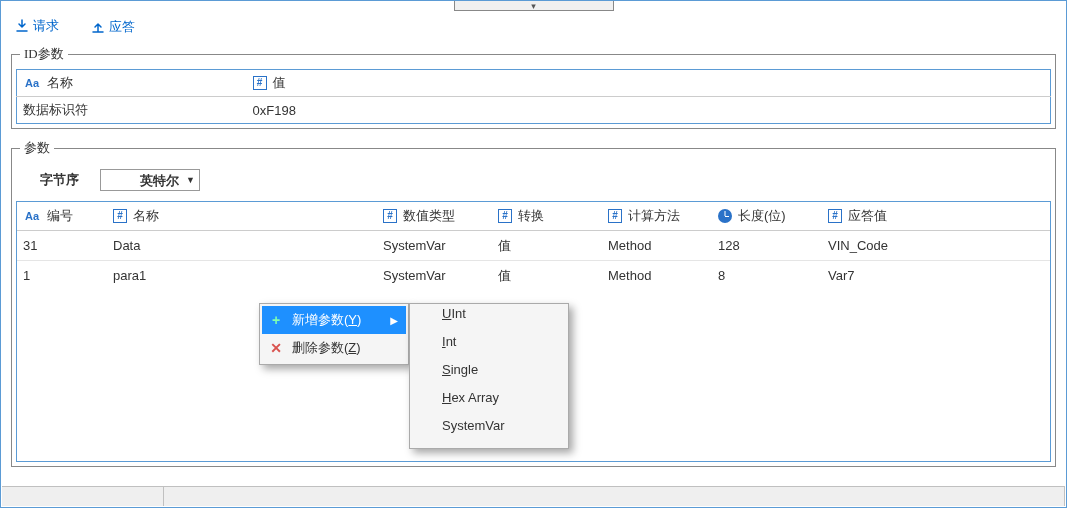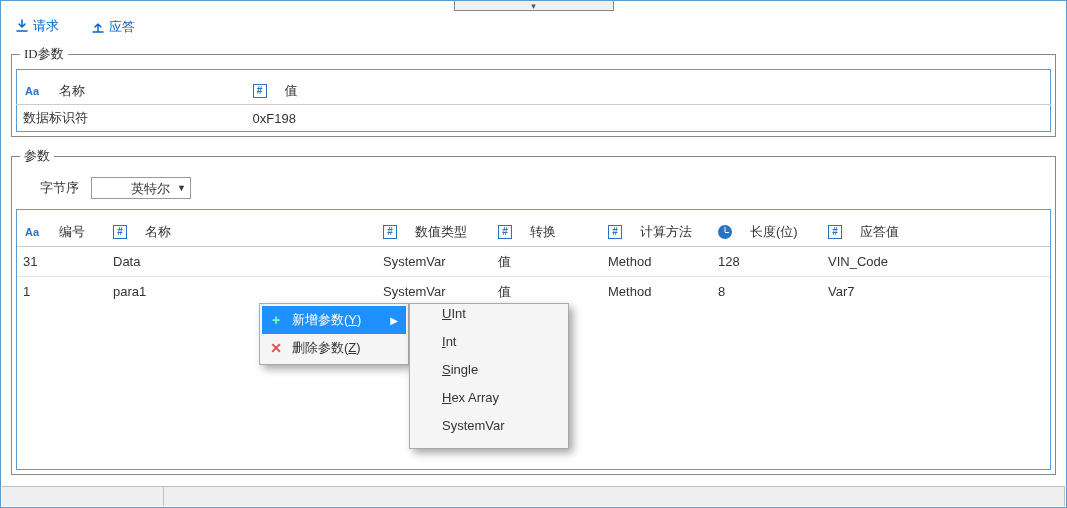--- a/index.html
+++ b/index.html
@@ -19,28 +19,28 @@
 fieldset { border: 1px solid #888; margin: 4px 10px 10px 10px; padding: 6px 4px 4px 4px; position: relative; }
 fieldset > legend { padding: 0 4px; font-size: 13px; color: #333; margin-left: 4px; font-family: Liberation Serif, serif; }
 
 .id-table { width: 100%; border: 1px solid #5b9bd5; border-collapse: collapse; }
 .id-table th, .id-table td { text-align: left; font-weight: normal; padding: 4px 6px; vertical-align: middle; }
 .id-table thead tr { border-bottom: 1px solid #ccc; }
 .id-table th { height: 26px; }
 .col-name { width: 230px; }
 .col-val {}
 
-.header-with-icon { display: flex; align-items: center; gap: 18px; margin-top: 8px; }
+.header-with-icon { display: flex; align-items: center; gap: 6px; }
 .icon-box { width: 14px; height: 14px; display: inline-flex; align-items: center; justify-content: center; font-size: 10px; font-weight: bold; border: 1px solid #2a72c8; color: #2a72c8; background: #fff; line-height: 1; }
 .icon-aa { width: 18px; height: 14px; display: inline-flex; align-items: center; justify-content: center; font-size: 11px; font-weight: bold; color: #2a72c8; }
 .icon-clock { width: 14px; height: 14px; border-radius: 50%; background: #2a72c8; display: inline-flex; align-items: center; justify-content: center; position: relative; }
 .icon-clock::before { content: ""; position: absolute; width: 1px; height: 5px; background: #fff; top: 2px; left: 50%; transform: translateX(-50%); }
 .icon-clock::after { content: ""; position: absolute; width: 4px; height: 1px; background: #fff; top: 7px; left: 50%; }
 
-.params-controls { display: flex; align-items: center; gap: 12px; padding: 6px 6px 10px 24px; }
+.params-controls { display: flex; align-items: center; gap: 21px; padding: 6px 6px 10px 24px; font-weight: bold; }
 .select-wrap { display: inline-block; border: 1px solid #999; background: #fff; height: 22px; width: 100px; position: relative; text-align: right; }
 .select-wrap .sel-text { padding: 2px 20px 2px 6px; display: block; line-height: 17px; }
 .select-wrap .sel-arrow { position: absolute; right: 4px; top: 50%; transform: translateY(-50%); font-size: 9px; color: #333; }
 
 .params-table-wrap { border: 1px solid #5b9bd5; }
 .params-table { width: 100%; border-collapse: collapse; table-layout: fixed; }
 .params-table th, .params-table td { text-align: left; font-weight: normal; padding: 5px 6px; vertical-align: middle; white-space: nowrap; overflow: hidden; }
 .params-table thead th { border-bottom: 1px solid #ccc; height: 28px; }
 .params-table tbody td { border-bottom: 1px solid #e5e5e5; height: 30px; }
 .params-table tbody tr:last-child td { border-bottom: none; }

